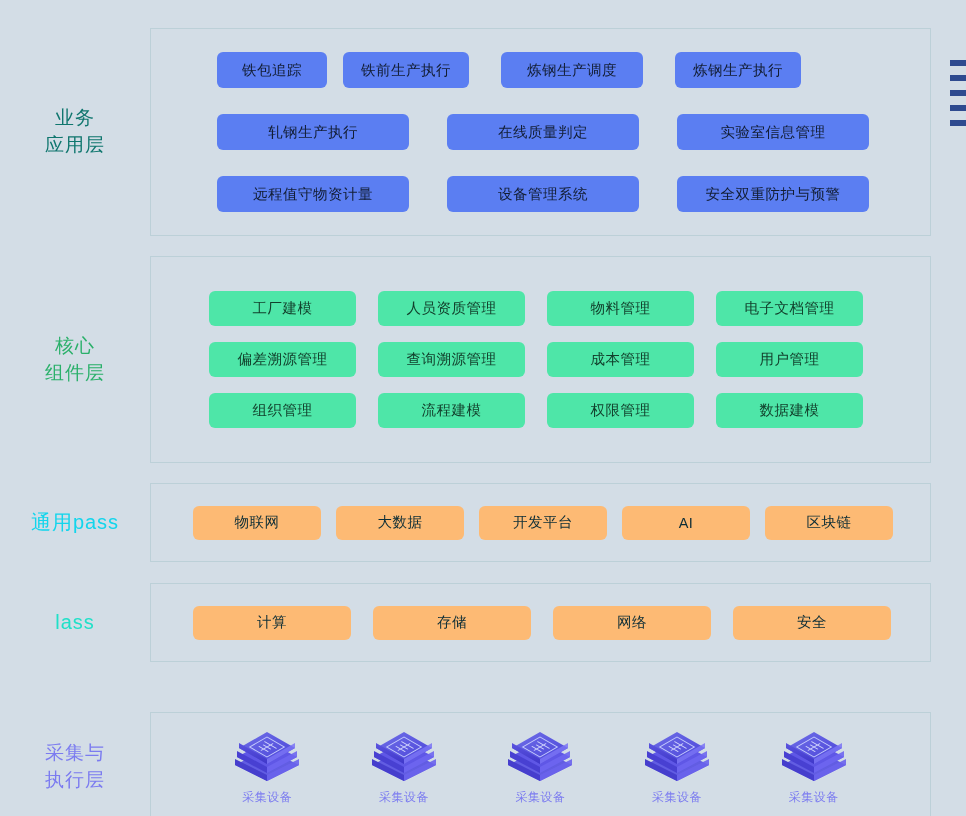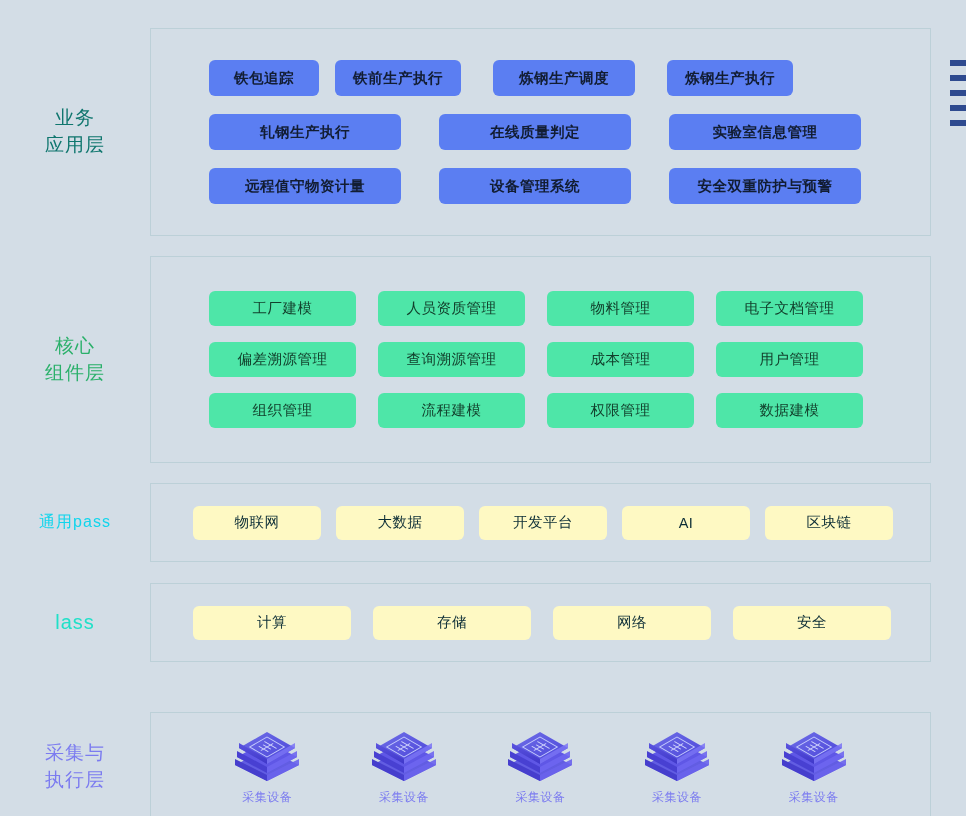--- a/index.html
+++ b/index.html
@@ -38,27 +38,27 @@
     border-radius:6px;
     font-size:14.5px;
     letter-spacing:.5px;
     color:#16243b;
     box-sizing:border-box;
     text-align:center;
     user-select:none;
   }
   .chip.blue{background:#5b7ef2;color:#121d33;}
   .chip.green{background:#4ee6a8;color:#12402c;}
-  .chip.cyan{background:#fef9c3;color:#0c2d36;}
+  .chip.cyan{background:#fdba74;color:#0c2d36;}
 
   
   #layer-business{left:0;top:28px;width:931px;height:208px;}
   #layer-business .layer-label{color:#0f766e;}
   #layer-business .panel{padding:0;}
-  #layer-business .prow{height:auto;margin:0;font-weight:bold;}
+  #layer-business .prow{height:auto;margin:8px;}
   #layer-business .prow + .prow{margin-top:18px;}
   #layer-business .prow:first-child{margin-top:22px;}
   #layer-business .prow:last-child{margin-bottom:22px;}
   #layer-business .chip{height:36px;}
   
   #biz-r1{padding-left:58px;}
   #biz-r1 .chip{width:110px;}
   #biz-r1 .chip+.chip{margin-left:16px;}
   #biz-r1 .chip:nth-child(2){width:126px;}
   #biz-r1 .chip:nth-child(3){width:142px;margin-left:32px;}
@@ -73,21 +73,21 @@
   #layer-core .layer-label{color:#2ab06a;}
   #layer-core .prow{padding-left:58px;}
   #layer-core .prow + .prow{margin-top:16px;}
   #layer-core .prow:first-child{margin-top:22px;}
   #layer-core .prow:last-child{margin-bottom:22px;}
   #layer-core .chip{width:147px;height:35px;}
   #layer-core .chip+.chip{margin-left:22px;}
 
   
   #layer-paas{left:0;top:483px;width:931px;height:79px;}
-  #layer-paas .layer-label{color:#12d5ec;font-size:16px;text-align:center;}
+  #layer-paas .layer-label{color:#12d5ec;font-size:20px;text-align:center;}
   #layer-paas .prow{padding-left:42px;}
   #layer-paas .chip{width:128px;height:34px;}
   #layer-paas .chip+.chip{margin-left:15px;}
 
   
   #layer-iaas{left:0;top:583px;width:931px;height:79px;}
   #layer-iaas .layer-label{color:#20e0c8;font-size:20px;}
   #layer-iaas .prow{padding-left:42px;}
   #layer-iaas .chip{width:158px;height:34px;}
   #layer-iaas .chip+.chip{margin-left:22px;}

